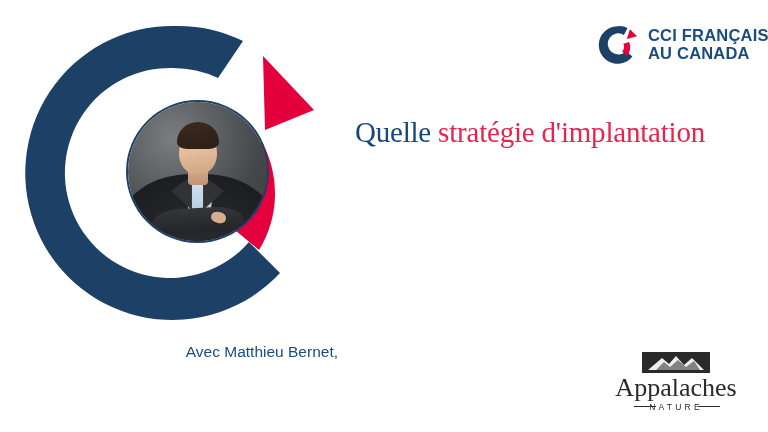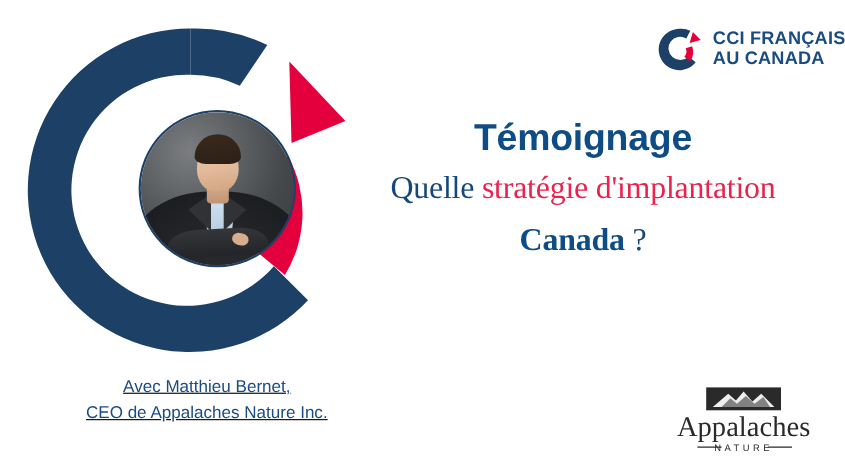--- a/index.html
+++ b/index.html
@@ -185,23 +185,22 @@
   }
   .em-red { color: #E8234E; }
   .em-bold { font-weight: bold; color: #0E4C86; }
 
   
   #caption {
     position: absolute;
     left: 38px;
     top: 340px;
     width: 300px;
-    text-align: center;
+    text-align: right;
     line-height: 1.55;
-    text-decoration: underline;
   }
   #caption .cap-line {
     font-family: "Liberation Sans", sans-serif;
     font-size: 15.5px;
     color: #1B4C81;
     white-space: nowrap;
   }
 
   
   #appalaches-logo {
@@ -267,35 +266,30 @@
   <div class="lapel-l"></div>
   <div class="lapel-r"></div>
   <div class="neck"></div>
   <div class="head"></div>
   <div class="hair"></div>
   <div class="arms"></div>
   <div class="hand"></div>
 </div>
 
 <div id="headline">
-  <div id="title-main">Témoignage</div>
 
   <div class="sub-line">
     <span>Quelle </span><span class="em-red">stratégie d'implantation</span>
   </div>
 
 
-  <div class="sub-line">
-    <span class="em-bold">Canada</span><span> ?</span>
-  </div>
 </div>
 
 <div id="caption">
   <div class="cap-line">Avec Matthieu Bernet,</div>
-  <div class="cap-line">CEO de Appalaches Nature Inc.</div>
 </div>
 
 <div id="appalaches-logo">
   <svg viewBox="0 0 152 62" width="152" height="62" aria-hidden="true">
 
     <rect x="42" y="0" width="68" height="21" fill="#2A2A2A"></rect>
 
     <path d="M48 18 L62 6 L69 12 L76 4 L84 13 L92 6 L104 18 Z" fill="#ffffff" opacity="0.92"></path>
     <path d="M56 18 L64 10 L70 15 L78 8 L86 15 L94 9 L100 18 Z" fill="#2A2A2A" opacity="0.55"></path>
 

